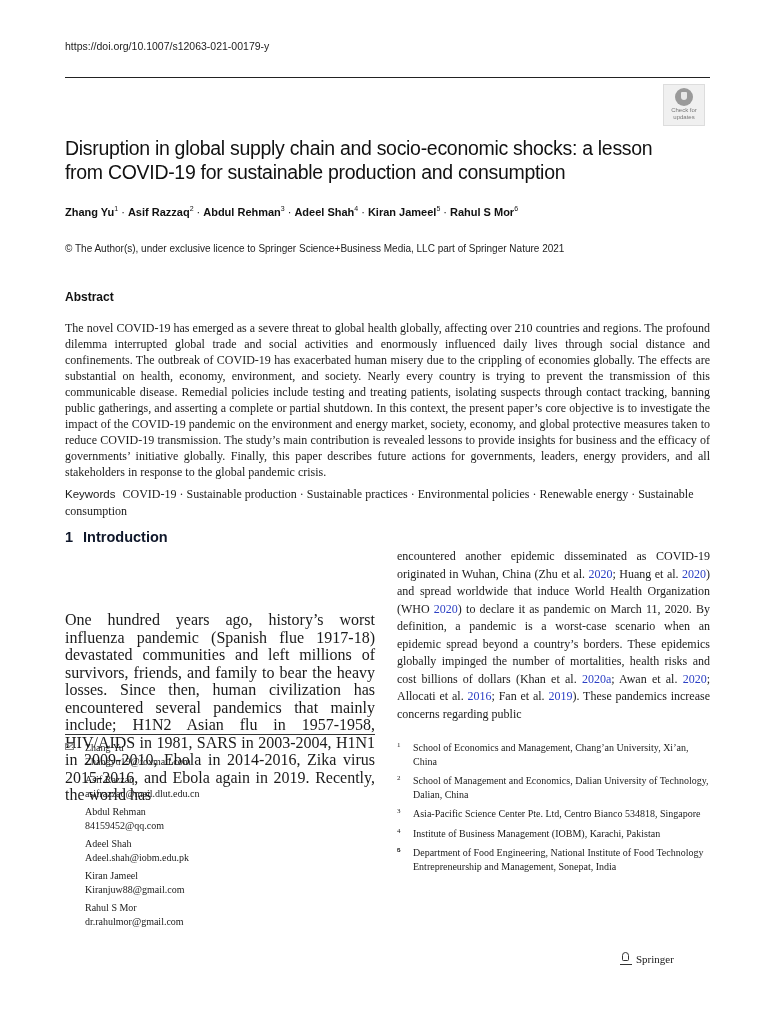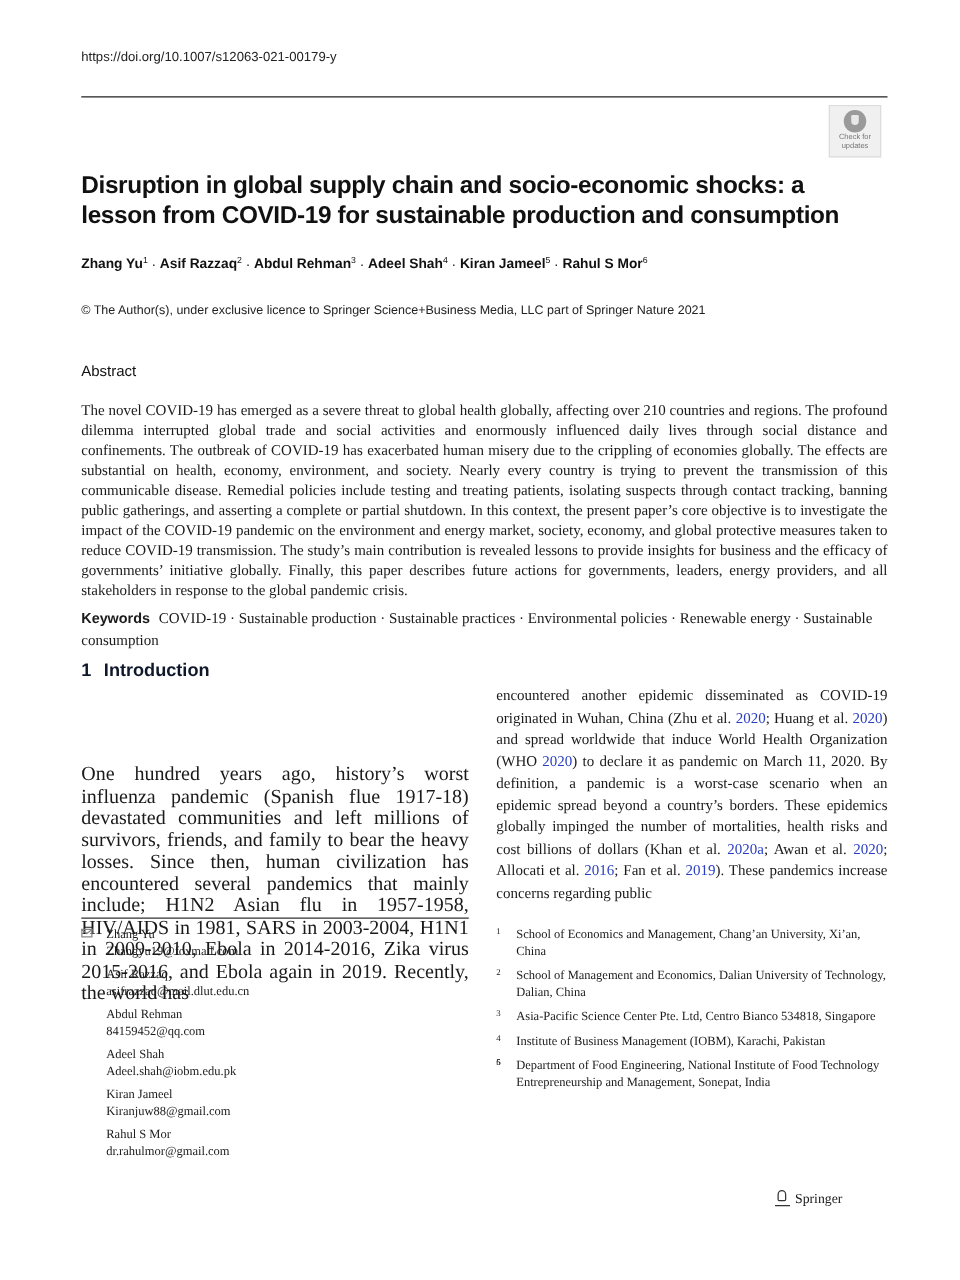--- a/index.html
+++ b/index.html
@@ -9,32 +9,32 @@
   .abs { position: absolute; }
 
   #journal-header { left: 65px; top: 39px; width: 645px; font-size: 10.5px; line-height: 15px; color: #222; }
   #header-rule { left: 65px; top: 77px; width: 645px; height: 1px; background: #222; }
 
   #crossmark { left: 663px; top: 84px; width: 40px; height: 40px; background: #f0f0f0; border: 1px solid #ddd; display: flex; flex-direction: column; align-items: center; justify-content: flex-start; }
   #crossmark .circle { width: 18px; height: 18px; border-radius: 50%; background: #9a9a9a; margin-top: 3px; position: relative; }
   #crossmark .circle::after { content: ""; position: absolute; left: 6px; top: 4px; width: 6px; height: 8px; background: #e8e8e8; border-radius: 1px 1px 3px 3px; }
   #crossmark .label { font-size: 6px; line-height: 7px; color: #777; text-align: center; margin-top: 1px; }
 
-  #article-title { left: 65px; top: 136px; width: 620px; font-size: 19.5px; line-height: 24px; font-weight: bold; color: #111; letter-spacing: -0.3px; }
+  #article-title { left: 65px; top: 136px; width: 620px; font-size: 19.5px; line-height: 24px; font-weight: normal; color: #111; letter-spacing: -0.3px; }
   #authors { left: 65px; top: 205px; width: 640px; font-size: 11px; font-weight: bold; color: #111; }
   #authors sup { font-size: 7px; font-weight: normal; }
   #authors .sep { font-weight: normal; padding: 0 3px; }
 
   #dates { left: 65px; top: 242px; width: 645px; font-size: 10px; line-height: 14.5px; color: #222; }
 
-  #abstract-heading { left: 65px; top: 290px; font-size: 12px; font-weight: normal; color: #111; }
+  #abstract-heading { left: 65px; top: 290px; font-size: 12px; font-weight: bold; color: #111; }
   #abstract-body { left: 65px; top: 304px; width: 645px; font-size: 12px; line-height: 16px; text-align: justify; color: #1a1a1a; margin-top: 16px; }
 
   #keywords { left: 65px; top: 486px; width: 645px; font-size: 12px; line-height: 17px; }
-  #keywords .kw-label { font-family: "Liberation Sans", "DejaVu Sans", sans-serif; font-weight: bold; font-size: 11.5px; margin-right: 4px; }
+  #keywords .kw-label { font-family: "Liberation Sans", "DejaVu Sans", sans-serif; font-weight: normal; font-size: 11.5px; margin-right: 4px; }
 
   #section-heading { left: 65px; top: 529px; font-size: 14.5px; font-weight: bold; color: #0f172a; }
   #section-heading .num { margin-right: 10px; }
 
   #col-left { left: 65px; top: 611px; width: 310px; font-size: 16px; line-height: 17.5px; text-align: justify; }
   #col-right { left: 397px; top: 548px; width: 313px; font-size: 12px; line-height: 17.5px; text-align: justify; }
   .cite { color: #2a3ec4; }
 
   #footnote-rule { left: 65px; top: 734px; width: 310px; height: 1px; background: #333; }
 

